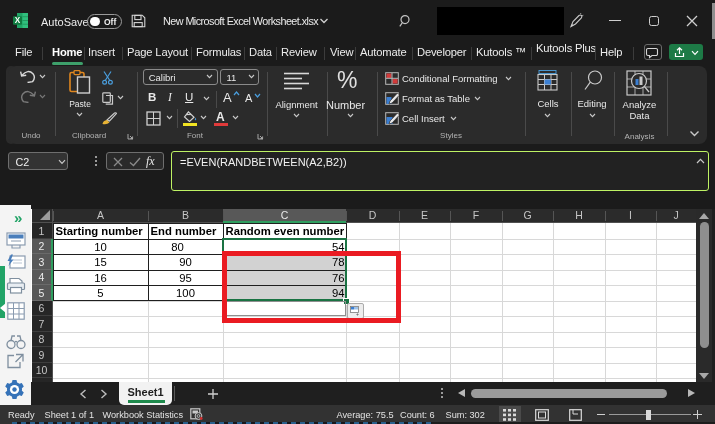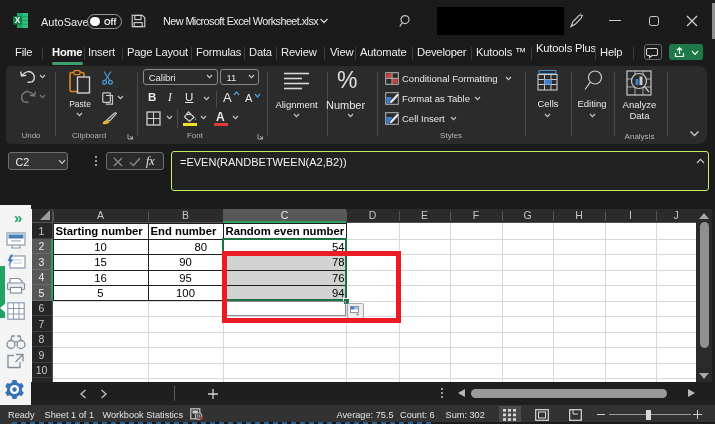--- a/index.html
+++ b/index.html
@@ -429,21 +429,21 @@
   </div>
 
   <div id="cells" style="position:absolute;font-size:11.3px;color:#000">
     <div class="a" style="left:55.5px;top:16px;font-weight:bold">Starting number</div>
     <div class="a" style="left:150.5px;top:16px;font-weight:bold">End number</div>
     <div class="a" style="left:225.5px;top:16px;font-weight:bold">Random even number</div>
     <div class="a" style="left:53px;top:32px;width:95px;text-align:center">10</div>
     <div class="a" style="left:53px;top:47px;width:95px;text-align:center">15</div>
     <div class="a" style="left:53px;top:63px;width:95px;text-align:center">16</div>
     <div class="a" style="left:53px;top:78px;width:95px;text-align:center">5</div>
-    <div class="a" style="left:148px;top:32px;width:59px;text-align:right">80</div>
+    <div class="a" style="left:148px;top:32px;width:59px;text-align:center">80</div>
     <div class="a" style="left:148px;top:47px;width:75px;text-align:center">90</div>
     <div class="a" style="left:148px;top:63px;width:75px;text-align:center">95</div>
     <div class="a" style="left:148px;top:78px;width:75px;text-align:center">100</div>
     <div class="a" style="left:223px;top:32px;width:121.5px;text-align:right">54</div>
     <div class="a" style="left:223px;top:47px;width:121.5px;text-align:right">78</div>
     <div class="a" style="left:223px;top:63px;width:121.5px;text-align:right">76</div>
     <div class="a" style="left:223px;top:78px;width:121.5px;text-align:right">94</div>
   </div>
 
   <div class="a" style="left:222px;top:29px;width:125px;height:63px;border:2px solid #1a7343"></div>
@@ -472,20 +472,24 @@
   <div class="a" style="left:712px;top:0;width:3px;height:173px;background:#1f1f1f"></div>
 </div>
 
 <div class="a" id="tabbar" style="left:0;top:382px;width:715px;height:23px;background:#1f1f1f">
   <svg class="a" style="left:79px;top:7px" width="8" height="10" viewBox="0 0 8 10">
       <path d="M6.5 1 L2 5 L6.5 9" fill="none" stroke="#bdbdbd" stroke-width="1.4"></path>
     </svg>
   <svg class="a" style="left:100px;top:7px" width="8" height="10" viewBox="0 0 8 10">
       <path d="M1.5 1 L6 5 L1.5 9" fill="none" stroke="#bdbdbd" stroke-width="1.4"></path>
     </svg>
+  <div class="a" style="left:119px;top:0;width:53px;height:23px;background:#f2f2f2;border-radius:0 0 5px 5px">
+    <div class="a" style="left:0;top:4px;width:53px;text-align:center;font-size:11px;font-weight:bold;color:#1f1f1f">Sheet1</div>
+    <div class="a" style="left:9px;top:18px;width:37px;height:2.5px;background:#1e8a4c"></div>
+  </div>
   <div class="sep" style="left:174px;top:4px;height:15px;background:#5a5a5a"></div>
   <svg class="a" style="left:207px;top:6px" width="12" height="12" viewBox="0 0 12 12">
       <path d="M6 1 V11 M1 6 H11" stroke="#cfcfcf" stroke-width="1.3"></path>
     </svg>
   <div class="a" style="left:441px;top:6px;width:2px;height:2px;background:#9a9a9a;box-shadow:0 4px #9a9a9a,0 8px #9a9a9a"></div>
   <div class="a" style="left:458px;top:7px;width:0;height:0;border-top:4.5px solid transparent;border-bottom:4.5px solid transparent;border-right:7px solid #b8b8b8"></div>
   <div class="a" style="left:471px;top:7px;width:196px;height:9px;background:#9a9a9a;border-radius:4.5px"></div>
   <div class="a" style="left:688px;top:7px;width:0;height:0;border-top:4.5px solid transparent;border-bottom:4.5px solid transparent;border-left:7px solid #b8b8b8"></div>
 </div>
 

